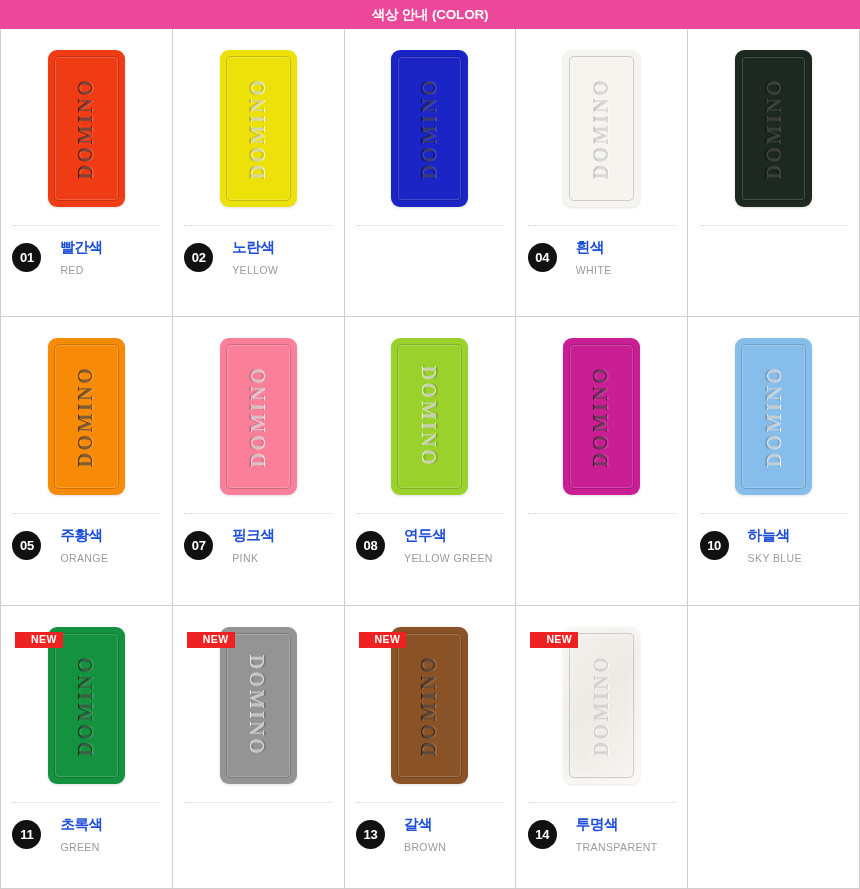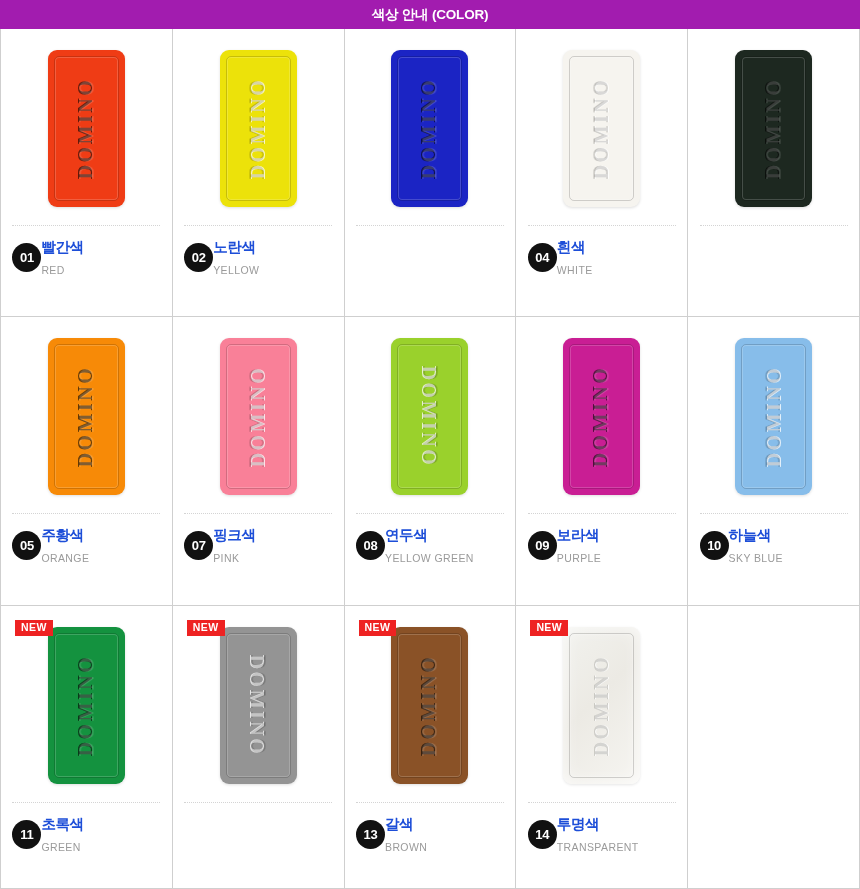--- a/index.html
+++ b/index.html
@@ -18,21 +18,21 @@
     width: 860px;
     height: 889px;
     position: relative;
     background: #ffffff;
     box-sizing: border-box;
   }
 
   
   .header {
     height: 29px;
-    background: #a21caf;
+    background: #ec4899;
     color: #ffffff;
     display: flex;
     align-items: center;
     justify-content: center;
     font-size: 13.5px;
     font-weight: 700;
     letter-spacing: -0.2px;
     user-select: none;
   }
 
@@ -54,28 +54,28 @@
     background: #ffffff;
     display: flex;
     flex-direction: column;
     align-items: center;
   }
   .cell.empty { }
 
   
   .new-badge {
     position: absolute;
-    top: 14px;
+    top: 26px;
     left: 14px;
     background: #ee2222;
     color: #ffffff;
     font-size: 10.5px;
     font-weight: 700;
     letter-spacing: 0.4px;
-    padding: 2px 6px 3px 6px;
+    padding: 2px 6px 3px 16px;
     line-height: 1;
     z-index: 4;
   }
 
   
   .tile-wrap {
     height: 196px;
     display: flex;
     align-items: center;
     justify-content: center;
@@ -138,21 +138,21 @@
   .dots {
     width: 148px;
     border-top: 1px dotted #d4d4d4;
     margin: 0 auto;
   }
 
   
   .label-row {
     display: flex;
     align-items: center;
-    gap: 0;
+    gap: 19px;
     margin-top: 13px;
     width: 148px;
   }
   .badge {
     width: 29px;
     height: 29px;
     flex: 0 0 29px;
     border-radius: 50%;
     background: #111111;
     color: #ffffff;
@@ -294,27 +294,20 @@
           </div>
         </div>
       </div>
       <div class="cell">
         <div class="tile-wrap">
           <div class="tile dark" style="background: rgb(201, 30, 148);">
             <div class="emboss rot-up">DOMINO</div>
           </div>
         </div>
         <div class="dots"></div>
-        <div class="label-row">
-          <div class="badge">09</div>
-          <div class="names">
-            <div class="name-ko">보라색</div>
-            <div class="name-en">PURPLE</div>
-          </div>
-        </div>
       </div>
       <div class="cell">
         <div class="tile-wrap">
           <div class="tile light" style="background: rgb(135, 189, 234);">
             <div class="emboss rot-up">DOMINO</div>
           </div>
         </div>
         <div class="dots"></div>
         <div class="label-row">
           <div class="badge">10</div>

